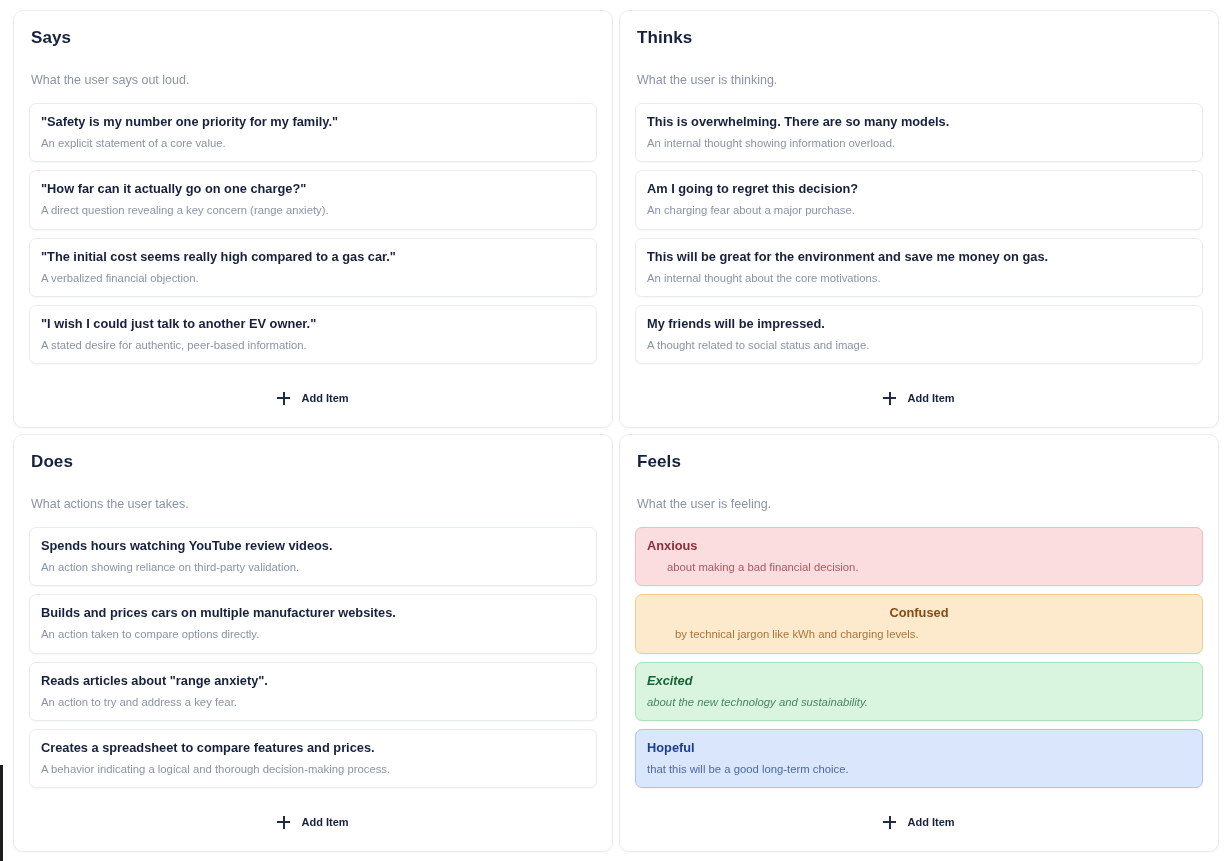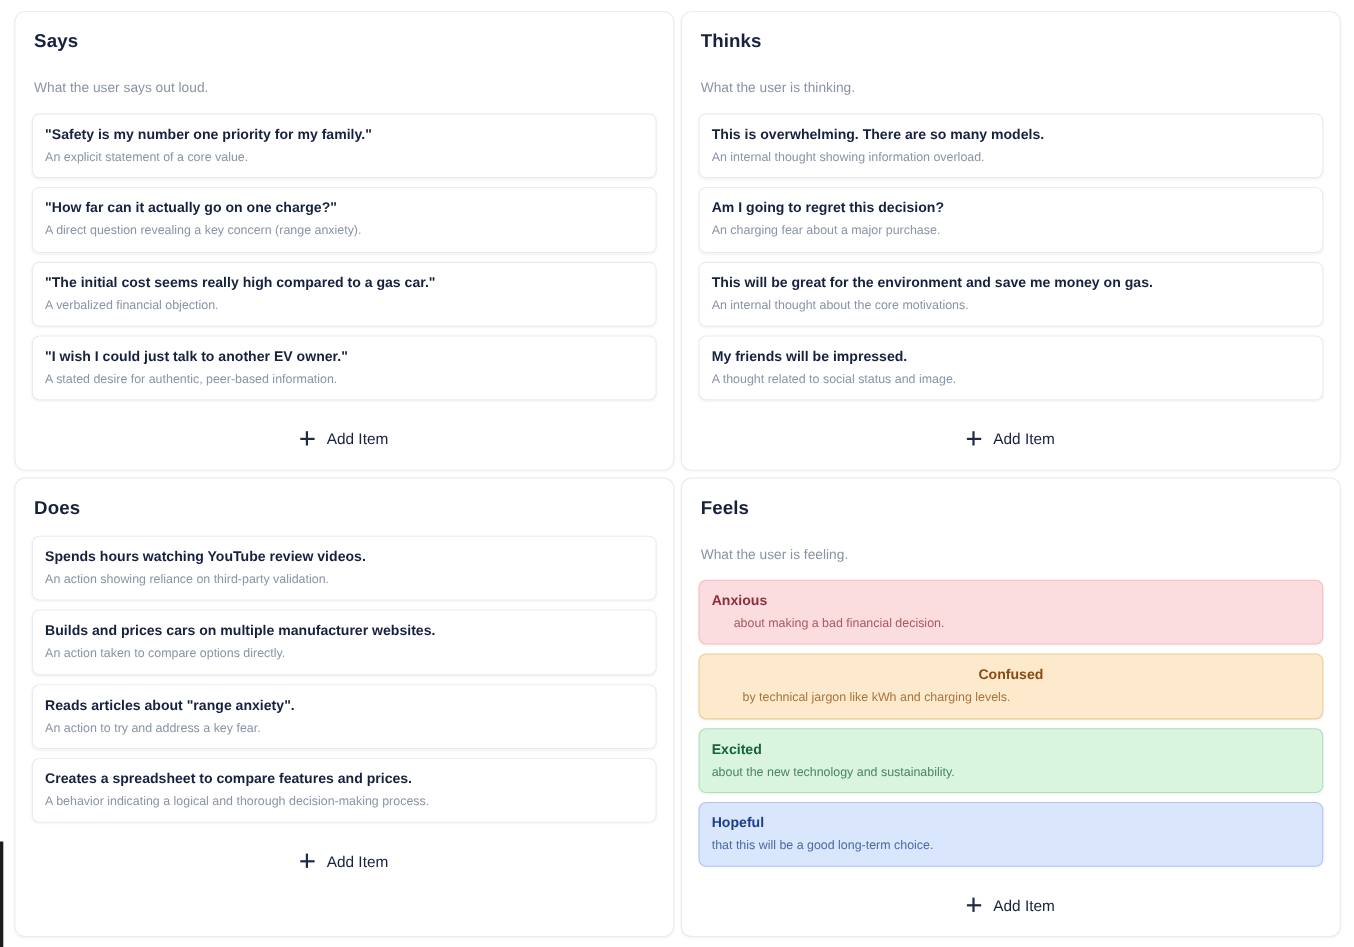--- a/index.html
+++ b/index.html
@@ -103,20 +103,21 @@
   .item-card.tone-orange {
     background: #fdeacd;
     border-color: #f0cb92;
   }
   .item-card.tone-orange .item-title { color: #8a4b12; text-align: center; }
   .item-card.tone-orange .item-desc  { color: #a9743c; padding-left: 28px; }
 
   .item-card.tone-green {
     background: #d9f5e0;
     border-color: #aee0bc;
+    font-style: italic;
   }
   .item-card.tone-green .item-title { color: #14653a; }
   .item-card.tone-green .item-desc  { color: #4a8562; }
 
   .item-card.tone-blue {
     background: #d9e6fb;
     border-color: #aac6f0;
   }
   .item-card.tone-blue .item-title { color: #1b3f8f; }
   .item-card.tone-blue .item-desc  { color: #4a6ba5; }
@@ -149,23 +150,23 @@
   }
   .plus-icon::before {
     left: 0; top: 5.5px;
     width: 13px; height: 2px;
   }
   .plus-icon::after {
     top: 0; left: 5.5px;
     width: 2px; height: 13px;
   }
   .add-item-label {
-    font-size: 14px;
+    font-size: 11px;
     color: #16213e;
-    font-weight: normal;
+    font-weight: bold;
     line-height: 1;
   }
 </style>
 </head>
 <body>
 
 <div id="edge-bar"></div>
 
 <div id="empathy-map">
     <div class="quadrant">
@@ -215,20 +216,21 @@
           <div class="item-desc">A thought related to social status and image.</div>
         </div>
       </div>
       <button class="add-item">
         <span class="plus-icon"></span>
         <span class="add-item-label">Add Item</span>
       </button>
     </div>
     <div class="quadrant">
       <div class="quadrant-title">Does</div>
+      <div class="quadrant-subtitle">What actions the user takes.</div>
       <div class="items">
         <div class="item-card">
           <div class="item-title">Spends hours watching YouTube review videos.</div>
           <div class="item-desc">An action showing reliance on third-party validation.</div>
         </div>
         <div class="item-card">
           <div class="item-title">Builds and prices cars on multiple manufacturer websites.</div>
           <div class="item-desc">An action taken to compare options directly.</div>
         </div>
         <div class="item-card">

